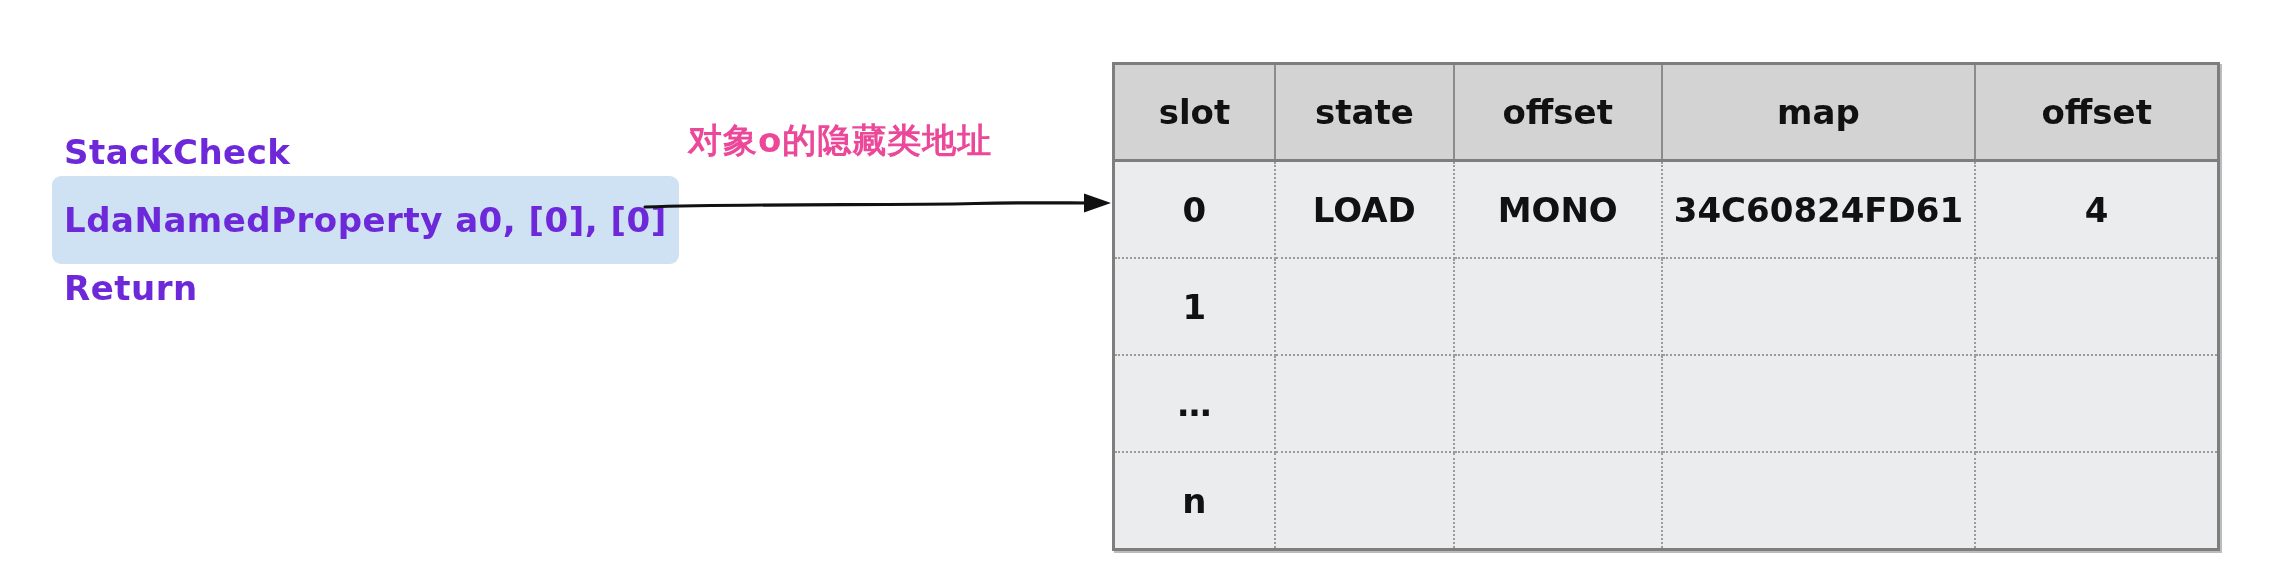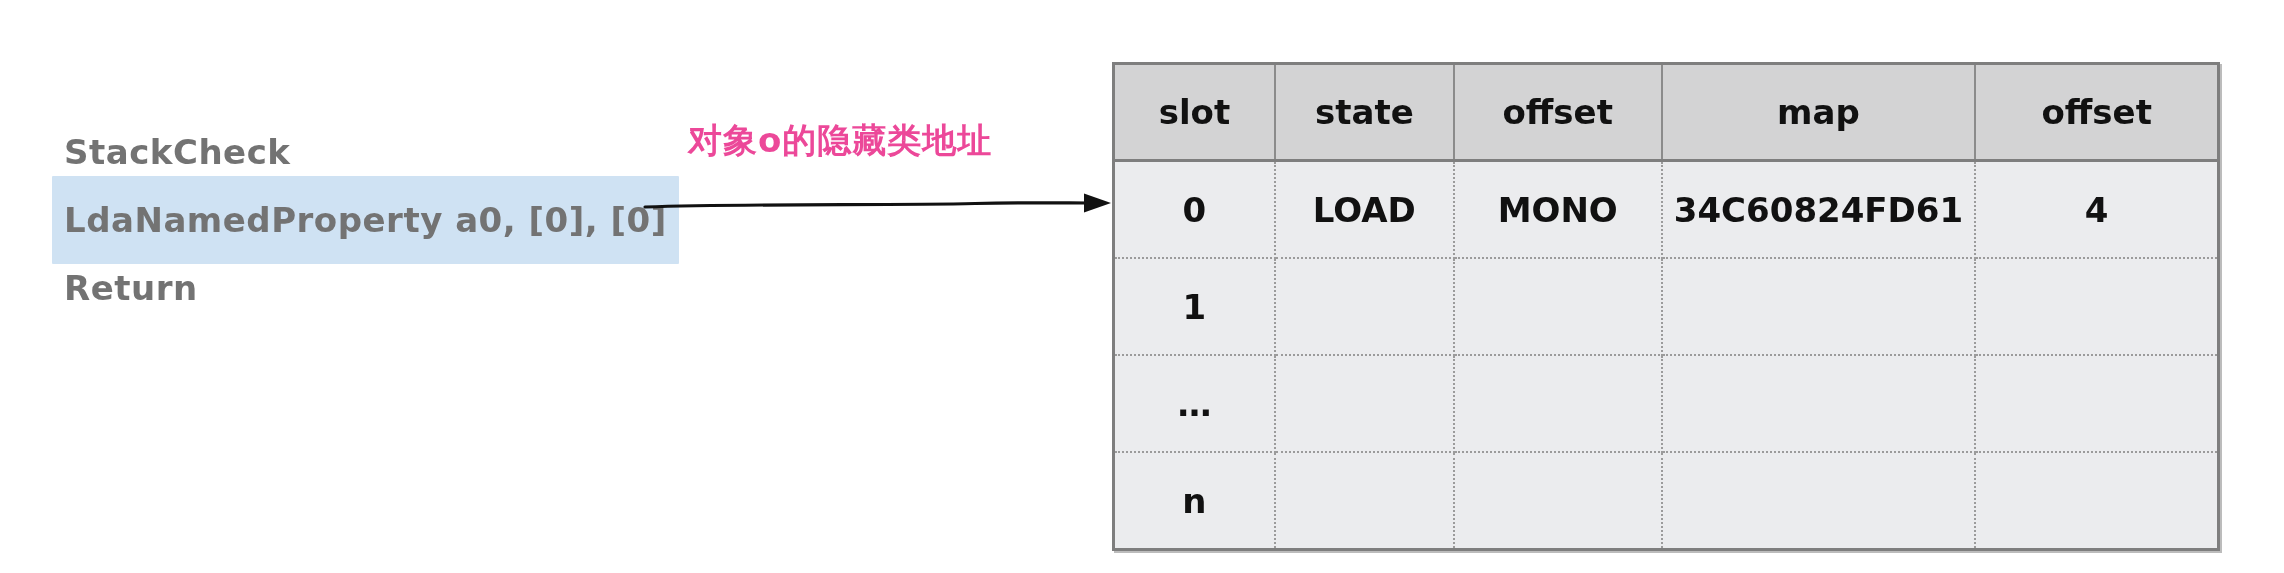--- a/index.html
+++ b/index.html
@@ -12,36 +12,36 @@
     position: relative;
     width: 2284px; height: 573px;
     background: #ffffff;
     overflow: hidden;
   }
 
   
   .bytecode {
     position: absolute;
     left: 52px; top: 118px;
-    color: #737373;
+    color: #6d28d9;
     font-size: 34px;
     font-weight: bold;
     letter-spacing: 0.5px;
     white-space: nowrap;
   }
   .bc-line {
     height: 68px;
     display: flex;
     align-items: center;
   }
   .bc-line .plain { padding: 0 12px; }
   .bc-line .hl {
     background: #cfe2f3;
     padding: 24px 12px;
-    border-radius: 1px;
+    border-radius: 9px;
   }
 
   
   .annot {
     position: absolute;
     color: #ec4899;
     font-size: 34px;
     font-weight: 600;
     letter-spacing: 1px;
     white-space: nowrap;

